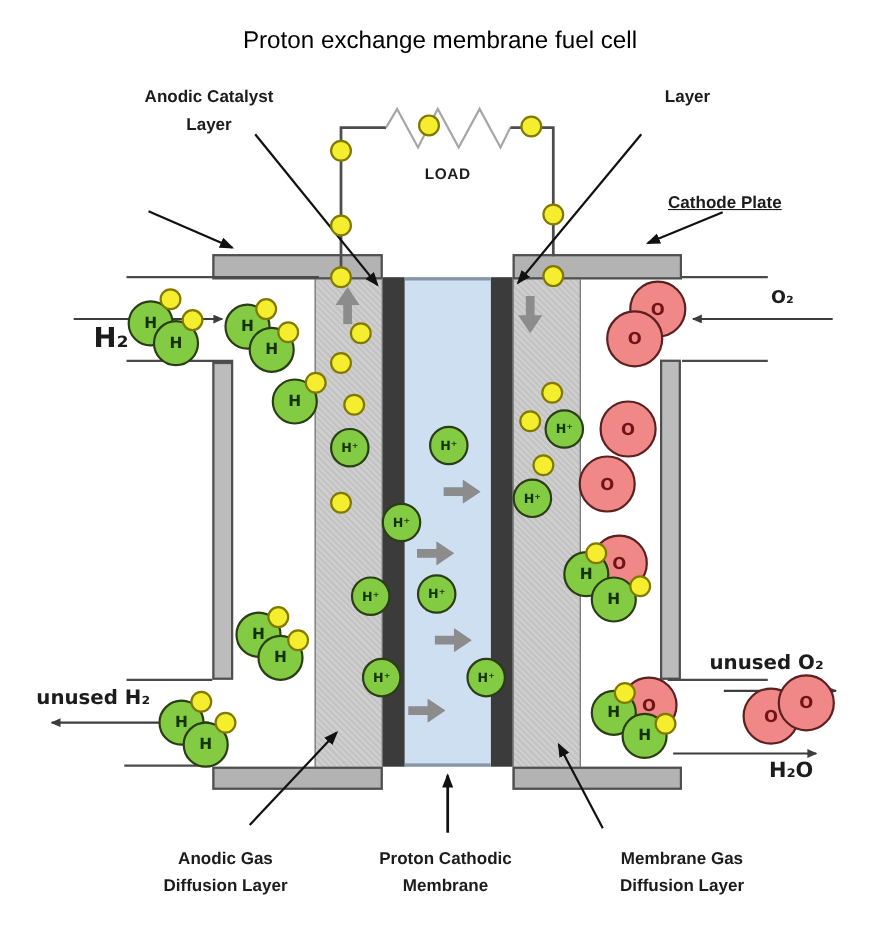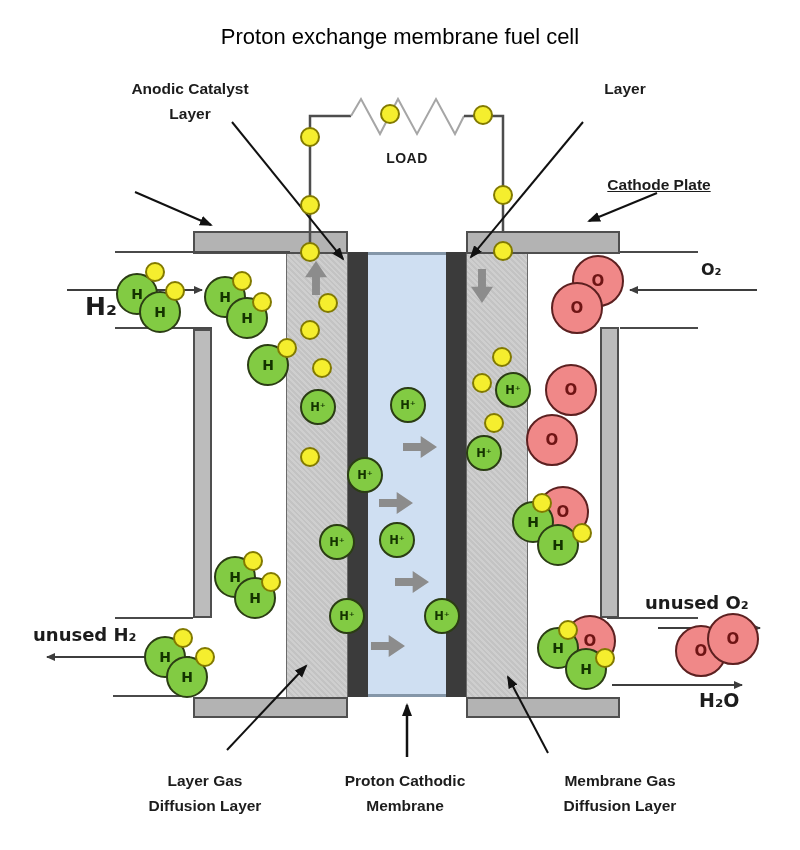--- a/index.html
+++ b/index.html
@@ -206,21 +206,21 @@
     <div>Layer</div>
   </div>
   <div class="lbl" id="lbl-cathode-plate">Cathode Plate</div>
   <div class="lbl" id="lbl-load">LOAD</div>
   <div class="lbl chem" id="lbl-h2">H₂</div>
   <div class="lbl chem" id="lbl-o2">O₂</div>
   <div class="lbl chem" id="lbl-unused-h2">unused H₂</div>
   <div class="lbl chem" id="lbl-unused-o2">unused O₂</div>
   <div class="lbl chem" id="lbl-h2o">H₂O</div>
   <div class="lbl" id="lbl-anodic-gdl">
-    <div>Layer Gas</div>
+    <div>Anodic Gas</div>
     <div>Diffusion Layer</div>
   </div>
   <div class="lbl" id="lbl-pem">
     <div>Proton Cathodic</div>
     <div>Membrane</div>
   </div>
   <div class="lbl" id="lbl-cathodic-gdl">
     <div>Membrane Gas</div>
     <div>Diffusion Layer</div>
   </div>

